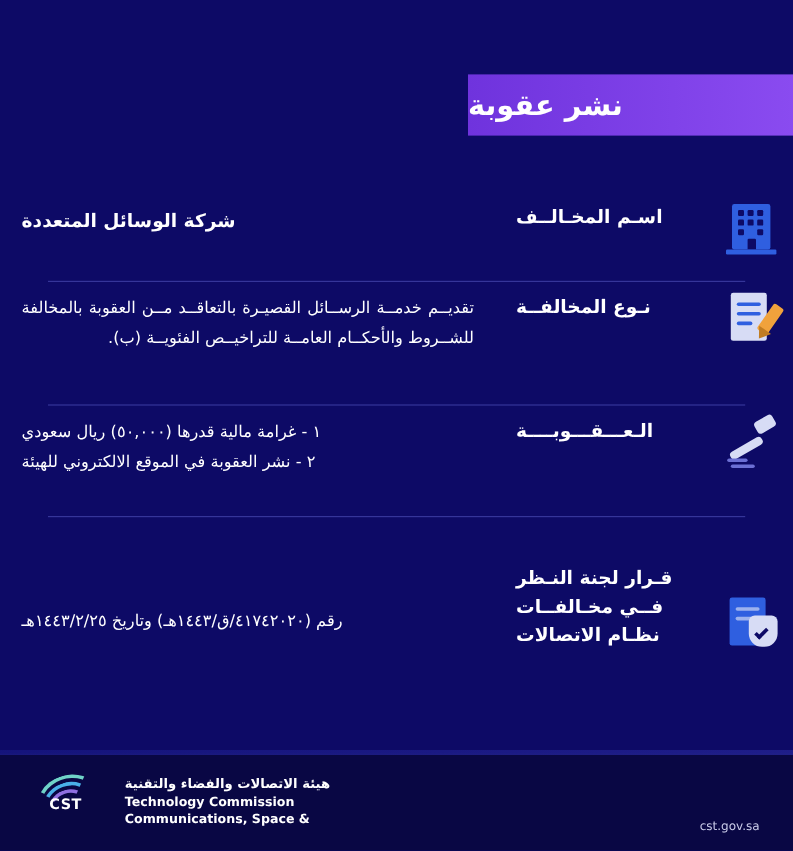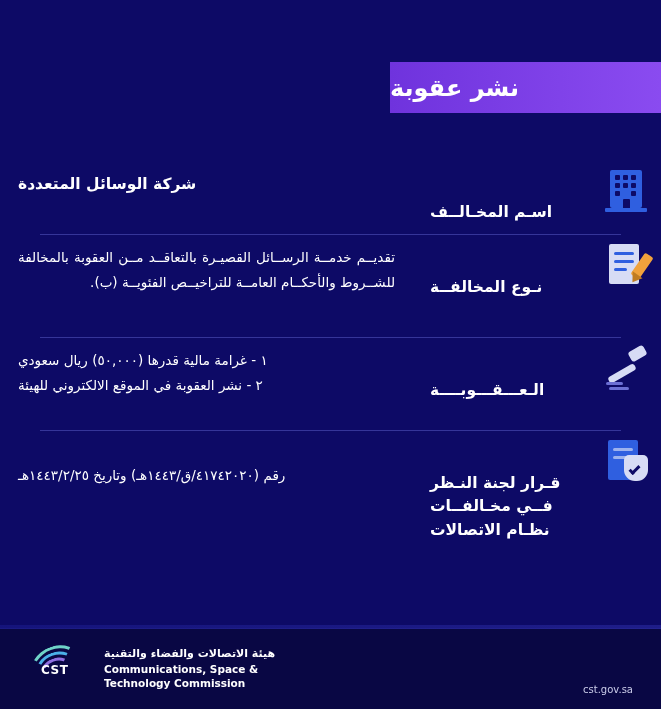--- a/index.html
+++ b/index.html
@@ -66,21 +66,20 @@
     text-align: left;
     padding-top: 10px;
     padding-left: 14px;
   }
   .row .label-cell .label {
     font-size: 15.5px;
     font-weight: bold;
     color: #ffffff;
     line-height: 1.5;
     letter-spacing: 1.5px;
-    margin-top: 31px;
   }
   .row .divider-cell {
     flex: 0 0 1px;
     align-self: stretch;
     margin: 6px 0 6px 0;
   }
   .vline {
     width: 1px;
     height: 54px;
     background: #5b5fc7;
@@ -106,21 +105,21 @@
     height: 1px;
     background: #3a3a9e;
     margin: 0 40px;
     opacity: 0.9;
   }
 
   
   .row.r1 { min-height: 74px; }
   .row.r2 { min-height: 102px; }
   .row.r3 { min-height: 92px; }
-  .row.r4 { min-height: 110px; }
+  .row.r4 { min-height: 110px; align-items: flex-end; }
 
   
   .icon {
     width: 46px;
     height: 46px;
     position: relative;
     display: block;
   }
   
   .ic-building .b-body {
@@ -417,18 +416,18 @@
   <div class="fline"></div>
   <div class="footer-inner">
     <div class="cst-logo">
       <span class="arc arc1"></span>
       <span class="arc arc2"></span>
       <span class="arc arc3"></span>
       <span class="cst-text">CST</span>
     </div>
     <div class="footer-text">
       <div class="ar">هيئة الاتصالات والفضاء والتقنية</div>
+      <div class="en">Technology Commission</div>
       <div class="en">Communications, Space &amp;</div>
-      <div class="en">Technology Commission</div>
     </div>
   </div>
   <div class="site">cst.gov.sa</div>
 </div>
 
 </body></html>

